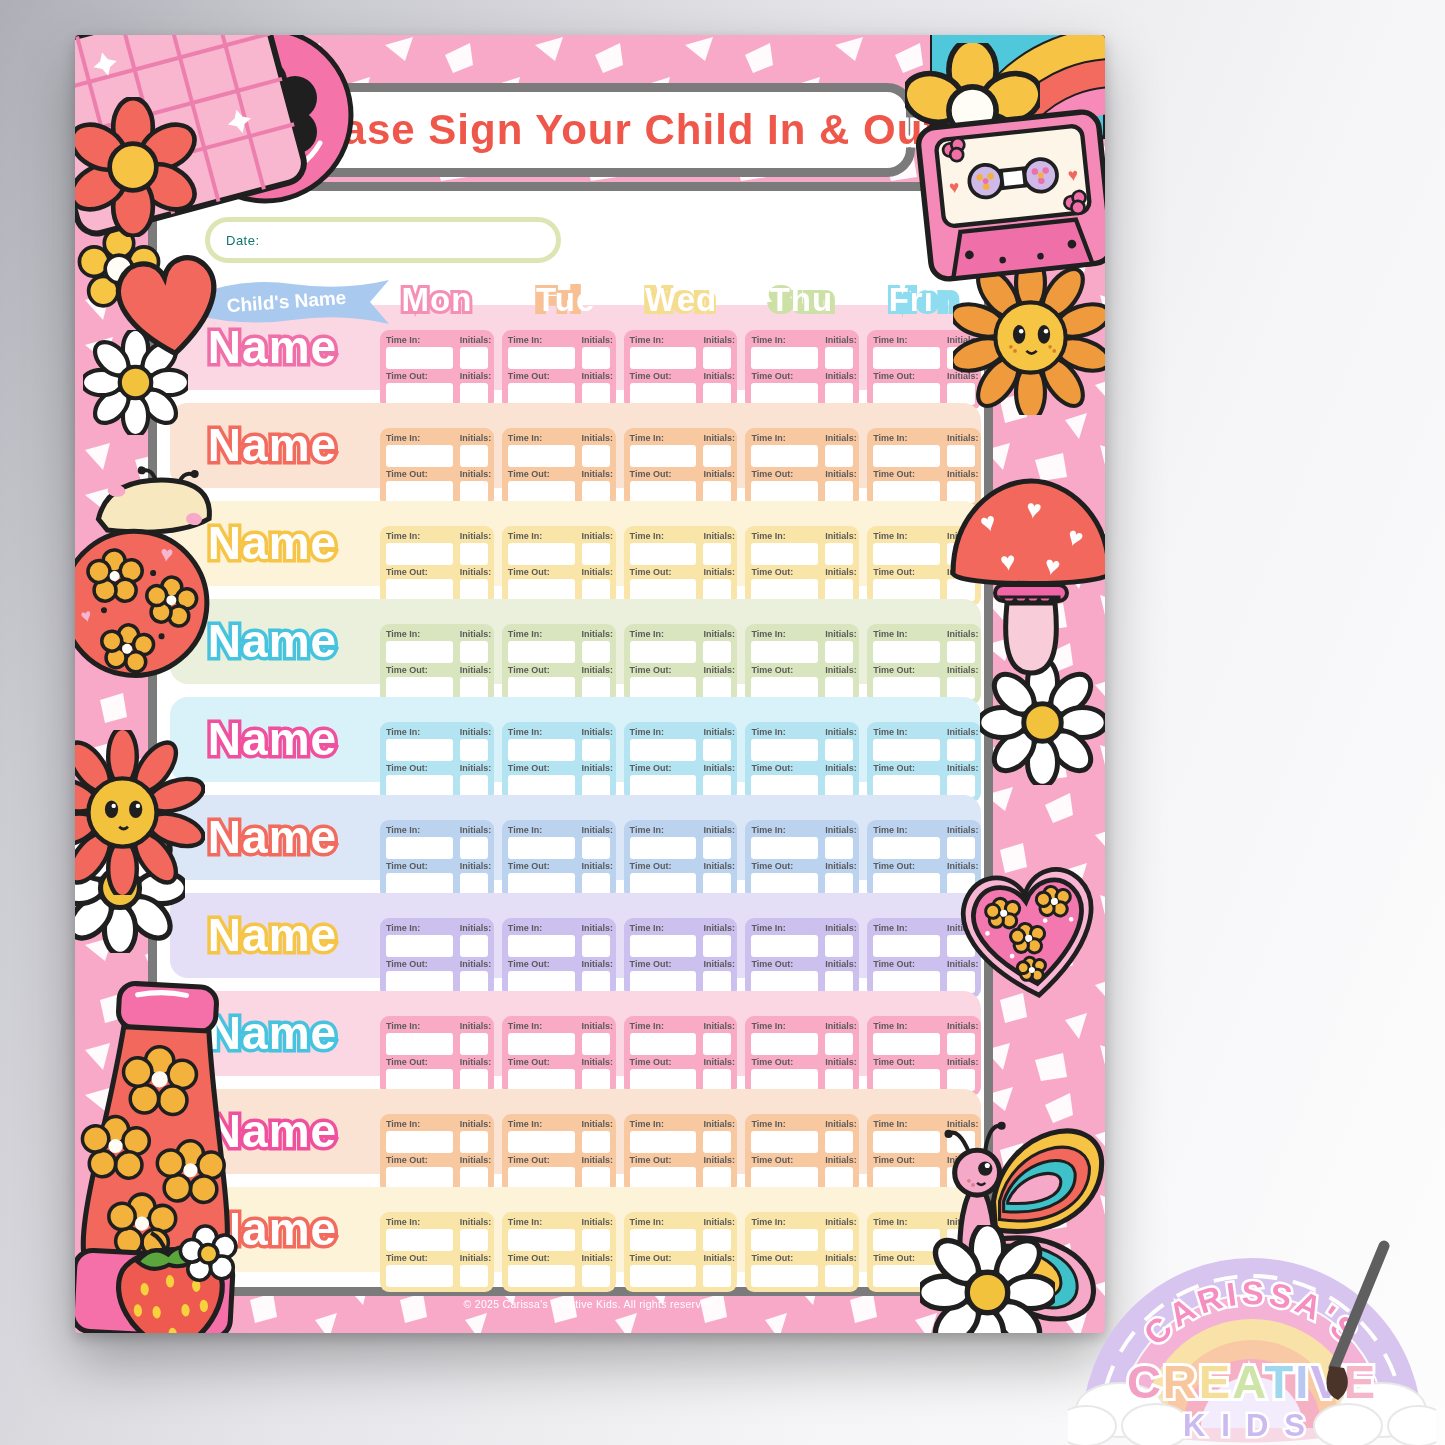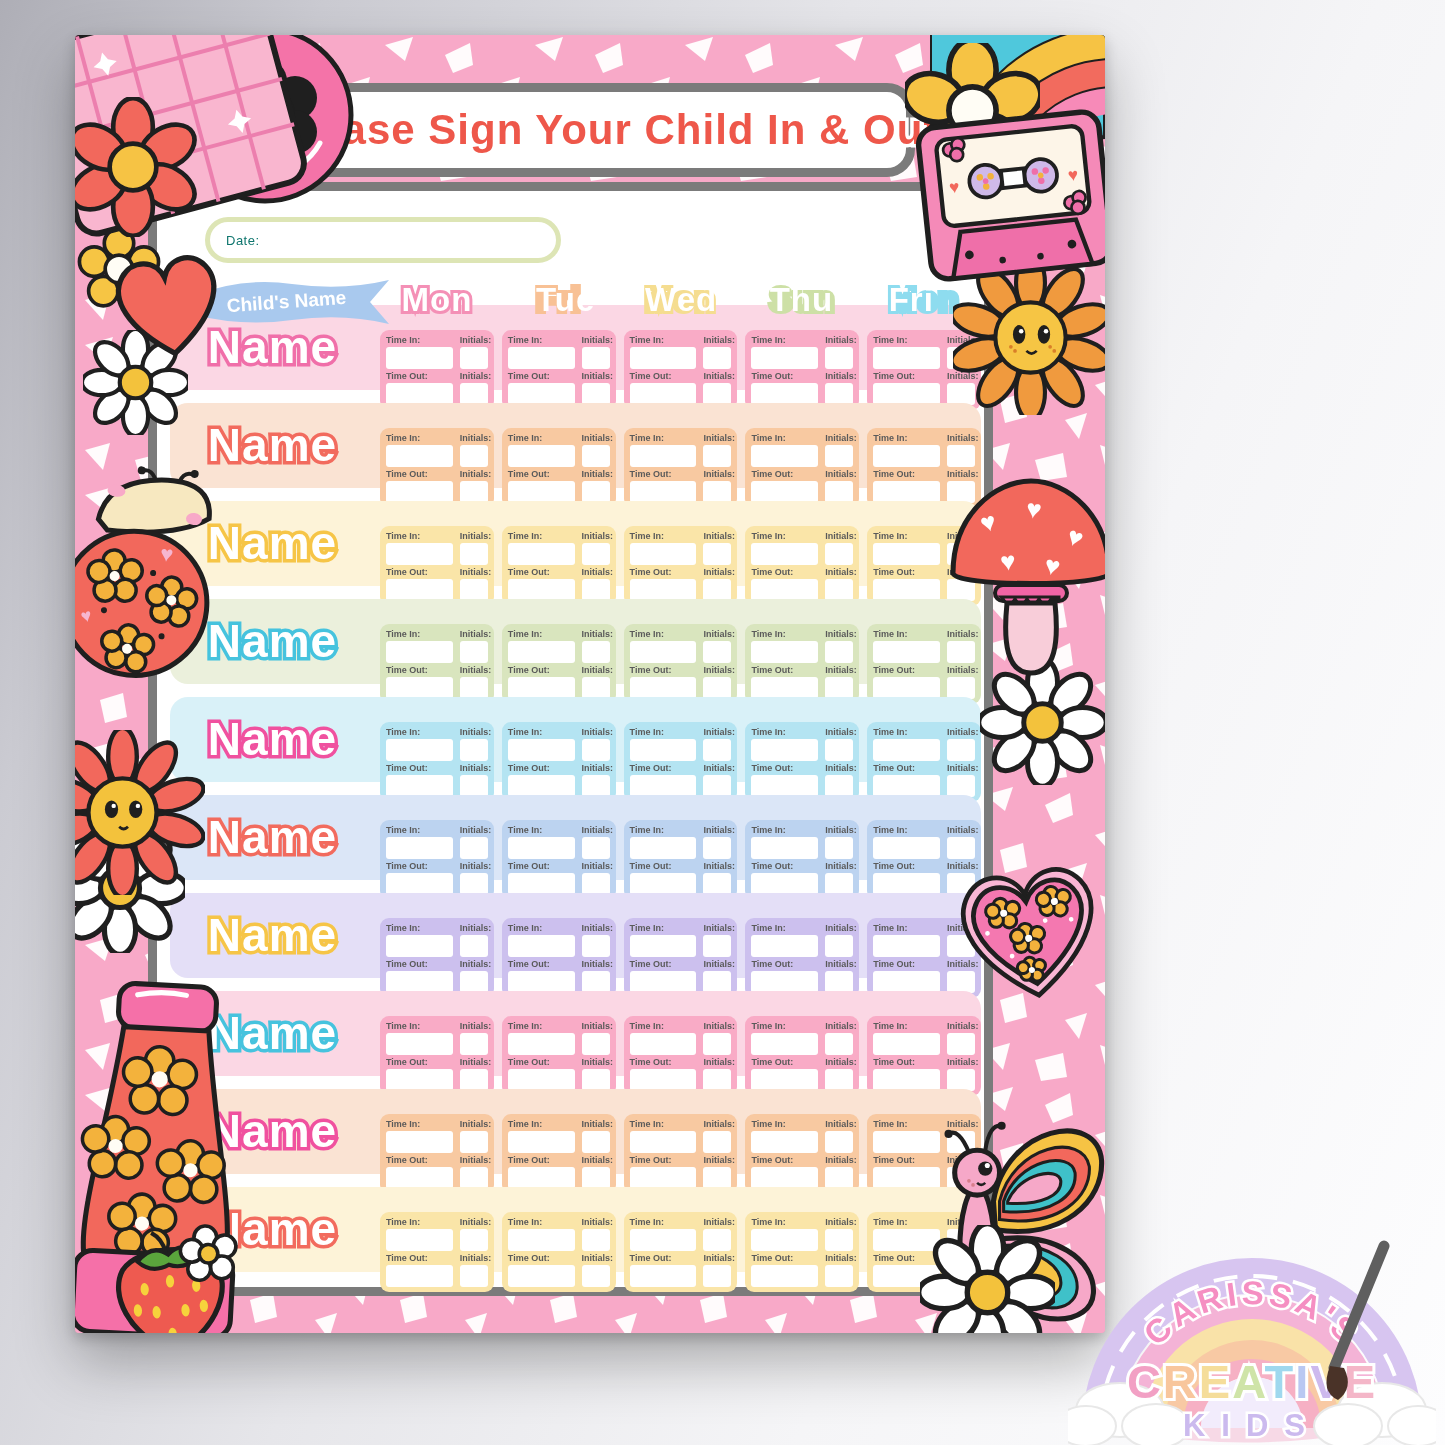--- a/index.html
+++ b/index.html
@@ -1095,20 +1095,21 @@
       <ellipse cx="50" cy="18" rx="12" ry="19" transform="rotate(90 50 50)"></ellipse>
       <ellipse cx="50" cy="18" rx="12" ry="19" transform="rotate(135 50 50)"></ellipse>
       <ellipse cx="50" cy="18" rx="12" ry="19" transform="rotate(180 50 50)"></ellipse>
       <ellipse cx="50" cy="18" rx="12" ry="19" transform="rotate(225 50 50)"></ellipse>
       <ellipse cx="50" cy="18" rx="12" ry="19" transform="rotate(270 50 50)"></ellipse>
       <ellipse cx="50" cy="18" rx="12" ry="19" transform="rotate(315 50 50)"></ellipse>
     </g>
     <circle cx="50" cy="50" r="15" fill="#f3c23c" stroke="#1f1f1f" stroke-width="4"></circle>
   </svg>
 
+  <div class="copyright">© 2025 Carissa's Creative Kids. All rights reserved.</div>
 </div>
 
 <svg class="logo" viewBox="0 0 368 226">
   <path d="M60,196 Q184,158 304,186 Q316,200 294,212 Q184,232 72,214 Q48,204 60,196 Z" fill="#f7d9e6"></path>
   <g fill="none">
     <path d="M32,208 A152,152 0 0 1 336,208" stroke="#d7c5f0" stroke-width="36"></path>
     <path d="M32,208 A152,152 0 0 1 336,208" stroke="#ffffff" stroke-width="4" stroke-dasharray="24 16"></path>
     <path d="M64,208 A120,120 0 0 1 304,208" stroke="#f4b3d6" stroke-width="24"></path>
     <path d="M86,208 A98,98 0 0 1 282,208" stroke="#f9e2a8" stroke-width="22"></path>
     <path d="M106,208 A78,78 0 0 1 262,208" stroke="#f8c9a4" stroke-width="20"></path>

